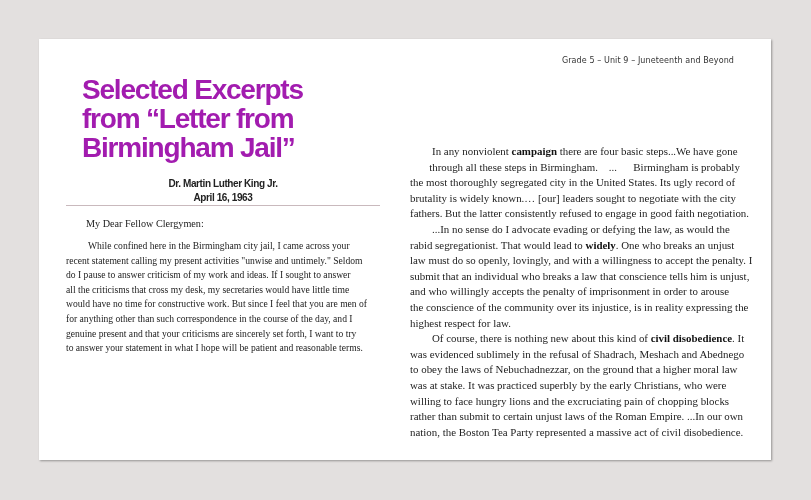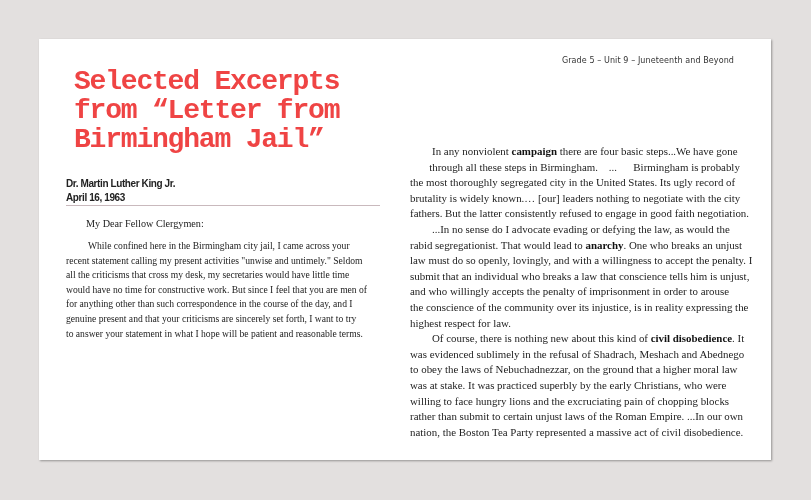--- a/index.html
+++ b/index.html
@@ -17,39 +17,39 @@
   }
   .header-unit {
     position: absolute; right: 37px; top: 17px;
     font-family: "DejaVu Sans", sans-serif;
     font-size: 8px; color: #333;
     letter-spacing: 0.1px;
   }
   .title {
     position: absolute; left: 27px; top: 20px;
     width: 300px;
-    font-family: Liberation Mono, monospace;
+    font-family: Liberation Sans, sans-serif;
     font-weight: bold;
     font-size: 28px; line-height: 29px;
-    color: #ef4444;
+    color: #a21caf;
     letter-spacing: -1.2px;
-    margin: 8px;
+    margin: 16px;
   }
   .byline {
     position: absolute; left: 27px; top: 138px;
     width: 314px;
     font-family: "Liberation Sans", sans-serif;
     font-weight: bold;
     font-size: 10px; line-height: 14px;
     color: #222;
     letter-spacing: -0.4px;
     border-bottom: 1px solid #c9b9bd;
     padding-bottom: 0;
   }
-  .byline div { white-space: nowrap; }
+  .byline div { white-space: nowrap; text-align: center; }
   .salutation {
     position: absolute; left: 47px; top: 179px;
     font-size: 10.2px; color: #222;
   }
   .col-left {
     position: absolute; left: 27px; top: 200px;
     width: 316px;
     font-size: 9.6px; line-height: 14.6px; color: #222;
     text-align: justify;
   }
@@ -78,38 +78,39 @@
   <div class="byline">
     <div>Dr. Martin Luther King Jr.</div>
     <div>April 16, 1963</div>
   </div>
 
   <div class="salutation">My Dear Fellow Clergymen:</div>
 
   <div class="col-left">
     <span class="line indent">While confined here in the Birmingham city jail, I came across your</span>
     <span class="line">recent statement calling my present activities "unwise and untimely." Seldom</span>
+    <span class="line">do I pause to answer criticism of my work and ideas. If I sought to answer</span>
     <span class="line">all the criticisms that cross my desk, my secretaries would have little time</span>
     <span class="line">would have no time for constructive work. But since I feel that you are men of</span>
     <span class="line">for anything other than such correspondence in the course of the day, and I</span>
     <span class="line">genuine present and that your criticisms are sincerely set forth, I want to try</span>
     <span class="line">to answer your statement in what I hope will be patient and reasonable terms.</span>
   </div>
 
   <div class="col-right">
     <div class="para-block">
       <span class="line indent"><span>In any nonviolent </span><b>campaign</b><span> there are four basic steps...We have gone</span></span>
       <span class="line" style="white-space:pre;text-align:center;">through all these steps in Birmingham.    ...      Birmingham is probably</span>
       <span class="line">the most thoroughly segregated city in the United States. Its ugly record of</span>
-      <span class="line">brutality is widely known.… [our] leaders nothing to negotiate with the city</span>
+      <span class="line">brutality is widely known.… [our] leaders sought to negotiate with the city</span>
       <span class="line">fathers. But the latter consistently refused to engage in good faith negotiation.</span>
     </div>
     <div class="para-block">
       <span class="line indent">...In no sense do I advocate evading or defying the law, as would the</span>
-      <span class="line"><span>rabid segregationist. That would lead to </span><b>anarchy</b><span>. One who breaks an unjust</span></span>
+      <span class="line"><span>rabid segregationist. That would lead to </span><b>widely</b><span>. One who breaks an unjust</span></span>
       <span class="line">law must do so openly, lovingly, and with a willingness to accept the penalty. I</span>
       <span class="line">submit that an individual who breaks a law that conscience tells him is unjust,</span>
       <span class="line">and who willingly accepts the penalty of imprisonment in order to arouse</span>
       <span class="line">the conscience of the community over its injustice, is in reality expressing the</span>
       <span class="line">highest respect for law.</span>
     </div>
     <div class="para-block">
       <span class="line indent"><span>Of course, there is nothing new about this kind of </span><b>civil disobedience</b><span>. It</span></span>
       <span class="line">was evidenced sublimely in the refusal of Shadrach, Meshach and Abednego</span>
       <span class="line">to obey the laws of Nebuchadnezzar, on the ground that a higher moral law</span>

